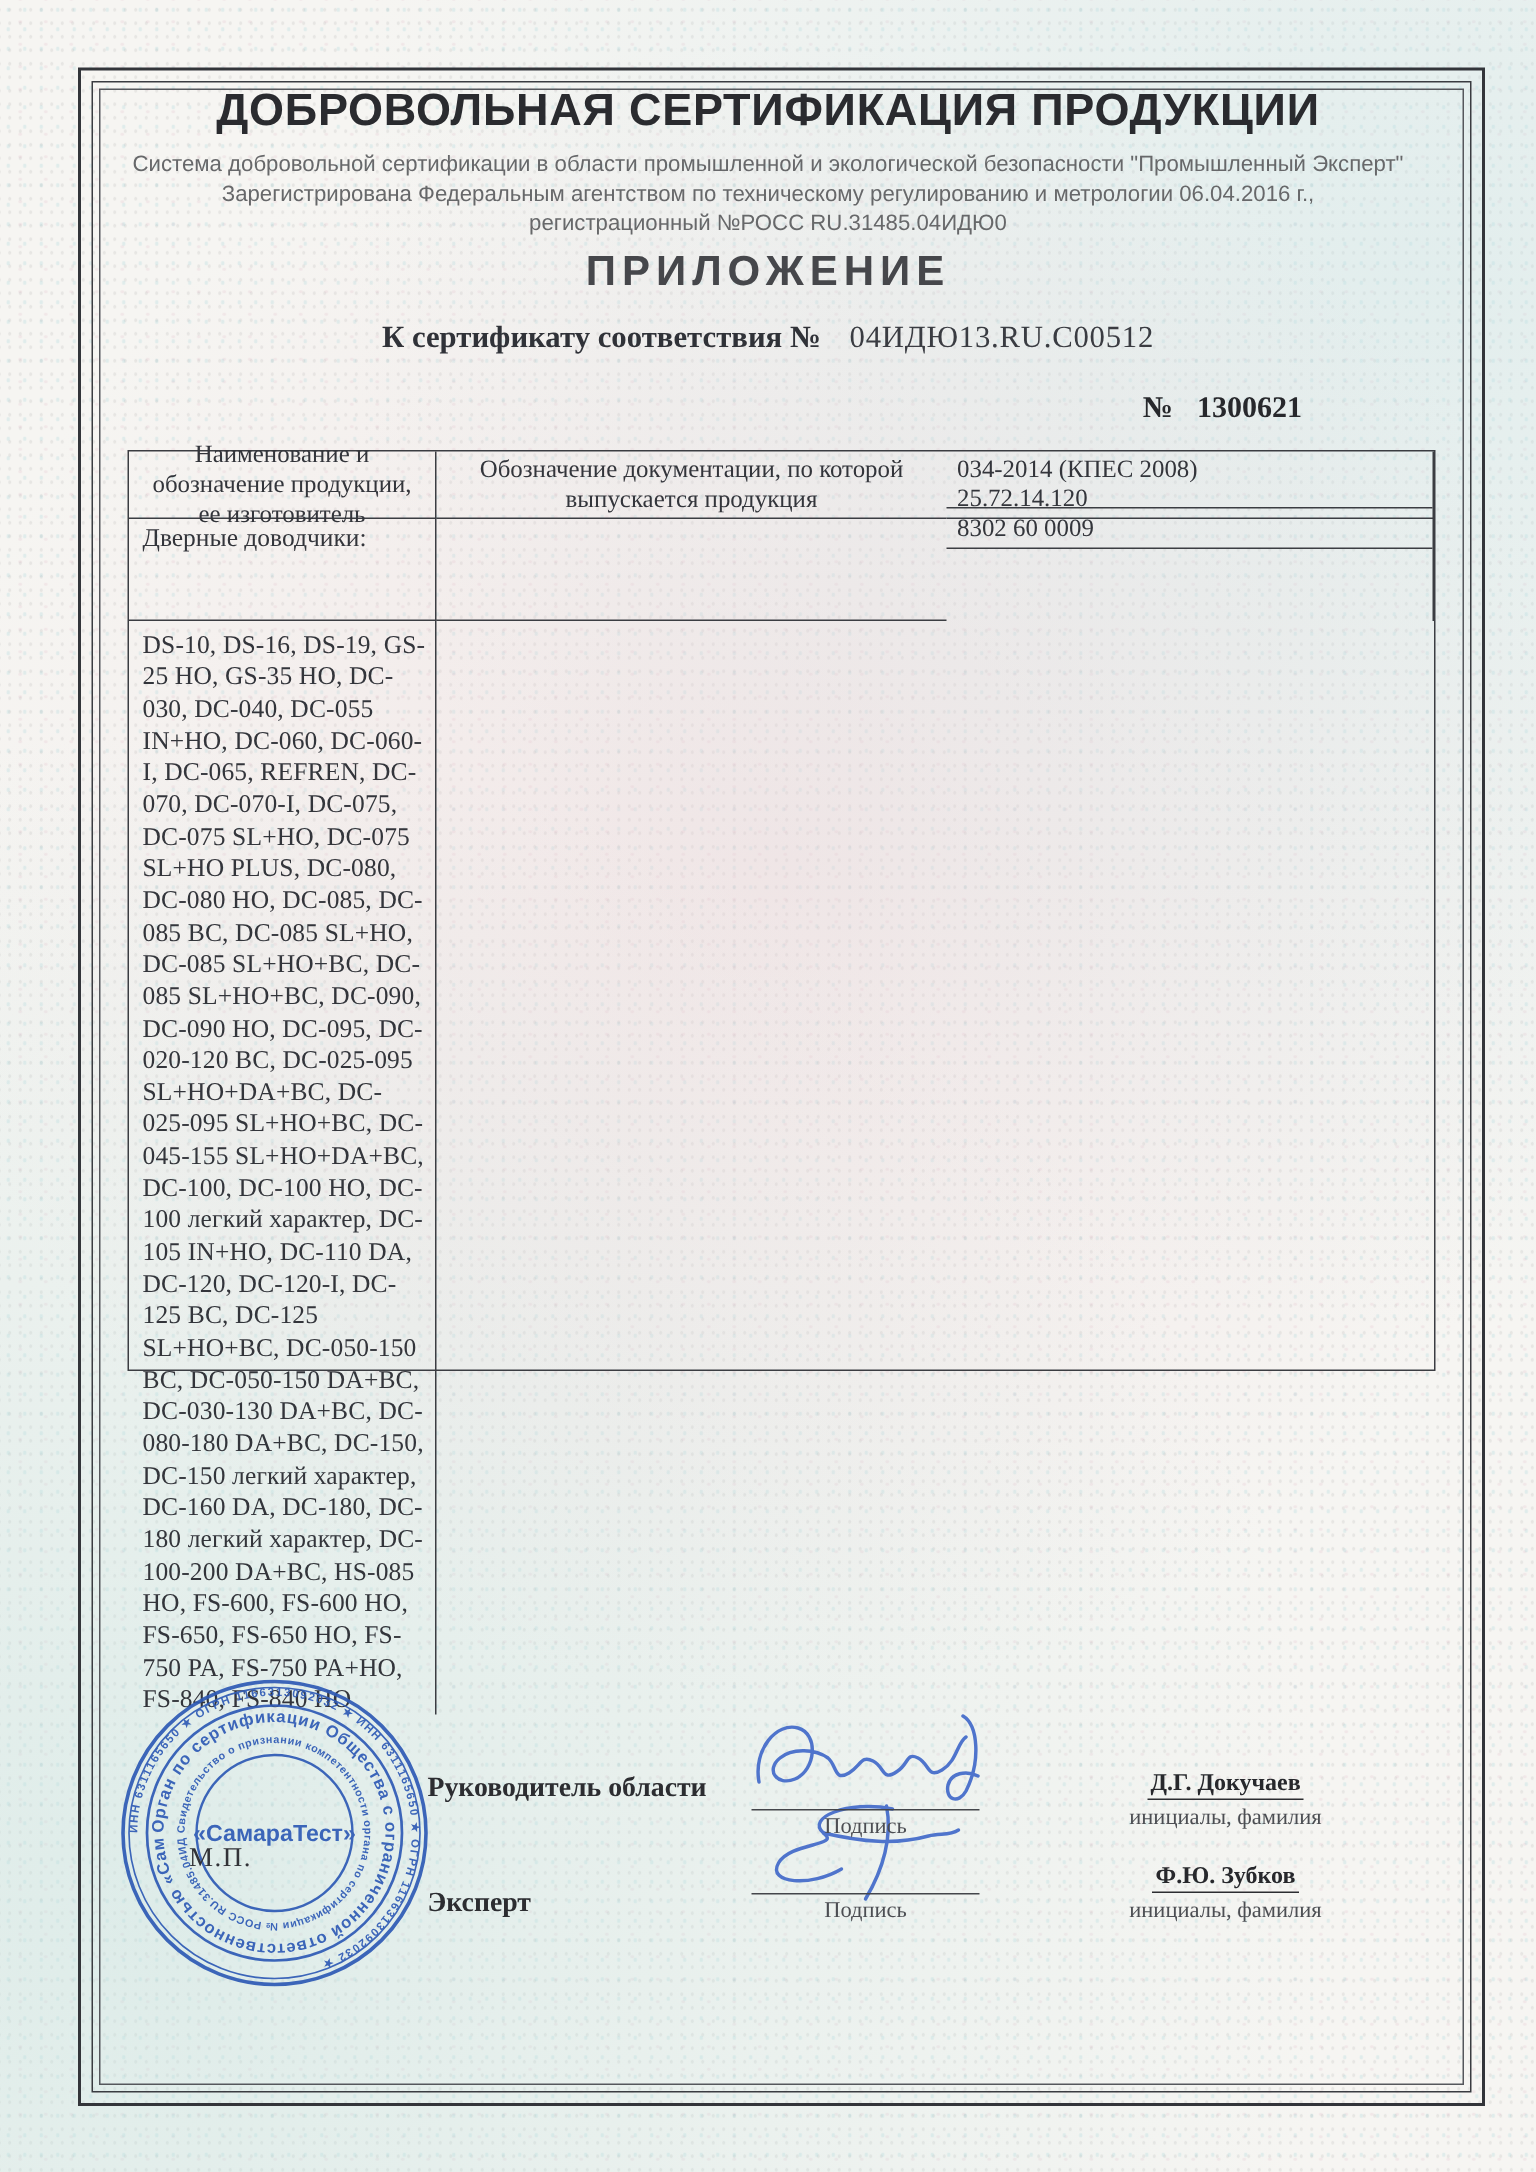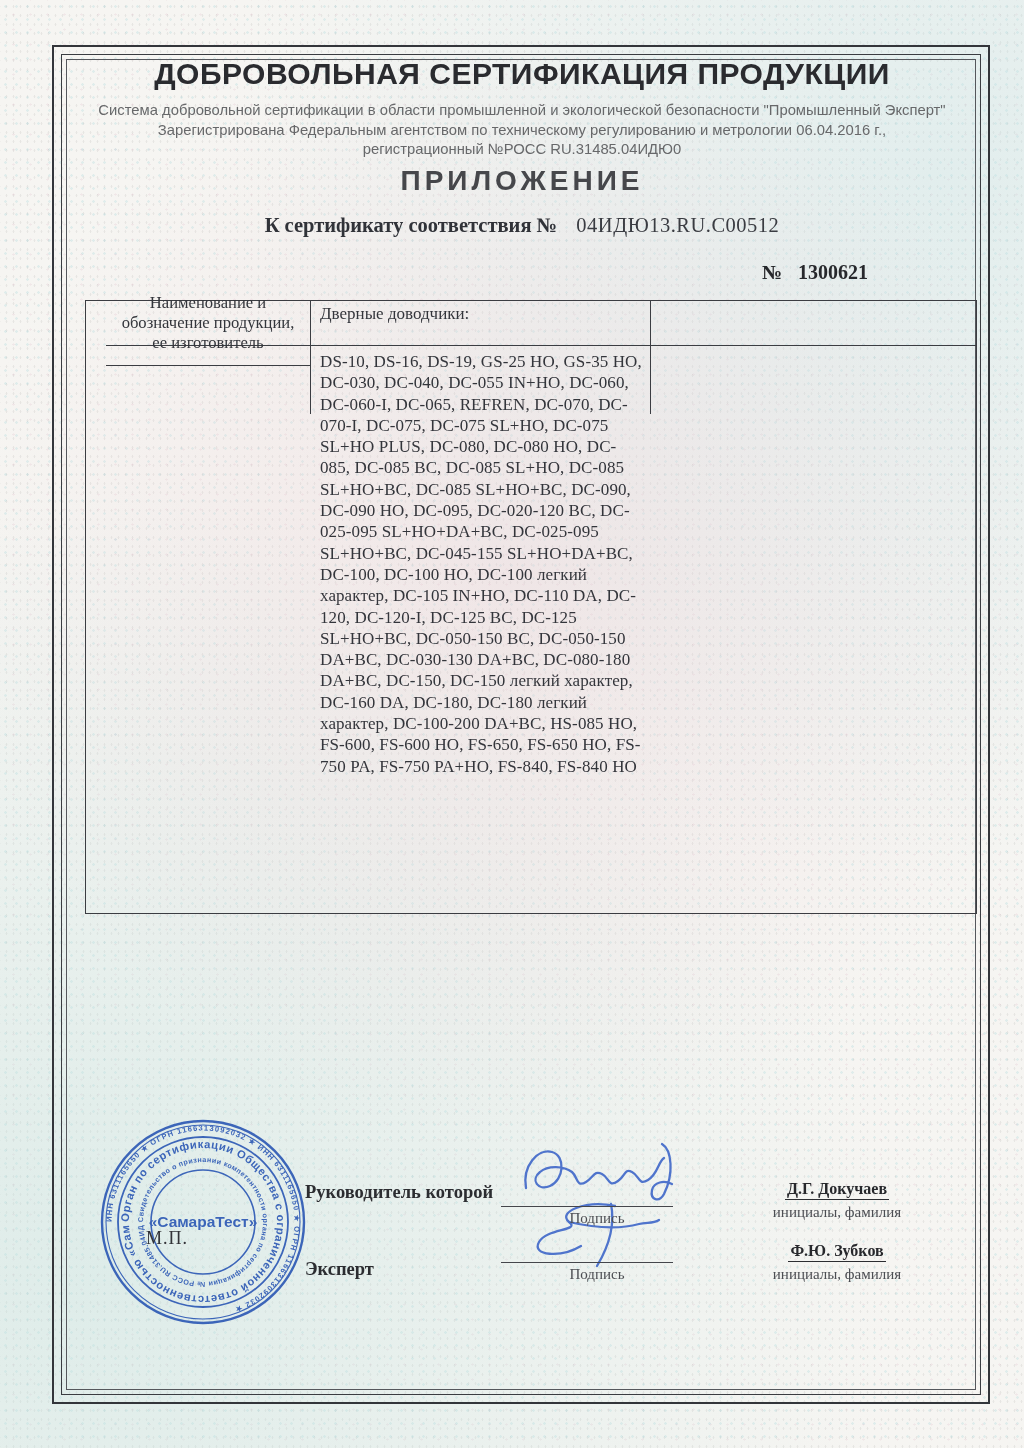--- a/index.html
+++ b/index.html
@@ -10,21 +10,21 @@
     background-image:
       radial-gradient(circle at 50% 40%, rgba(234,206,212,0.38), rgba(234,206,212,0) 55%),
       radial-gradient(circle at 10% 88%, rgba(188,224,221,0.42), rgba(188,224,221,0) 50%),
       radial-gradient(circle at 92% 12%, rgba(188,224,228,0.35), rgba(188,224,228,0) 45%),
       radial-gradient(rgba(110,190,200,0.16) 1px, transparent 1.4px),
       radial-gradient(rgba(205,140,165,0.13) 1px, transparent 1.4px),
       radial-gradient(rgba(95,95,95,0.10) 0.8px, transparent 1.1px);
     background-size:100% 100%,100% 100%,100% 100%,11px 13px,17px 15px,7px 9px;
     background-position:0 0,0 0,0 0,0 0,5px 7px,3px 2px;
   }
-  .abs{position:absolute;padding-left:20px;}
+  .abs{position:absolute;}
   .frame1{left:52px;top:45px;right:34px;bottom:44px;border:2.5px solid #33353a;}
   .frame2{left:61px;top:54px;right:43px;bottom:53px;border:1.6px solid #3a3c41;}
   .frame3{left:66px;top:59px;right:48px;bottom:58px;border:1px solid #55575c;}
   .title{left:0;right:0;top:57px;text-align:center;
     font-family:"Liberation Sans",sans-serif;font-weight:bold;font-size:30px;
     letter-spacing:0.5px;color:#2a2b2f;}
   .subs{left:0;right:0;top:101px;text-align:center;
     font-family:"Liberation Sans",sans-serif;font-size:14.8px;color:#67686a;}
   .subs p{margin:0;line-height:19.5px;}
   .appendix{left:0;right:0;top:165px;text-align:center;
@@ -106,21 +106,29 @@
     <span class="num">04ИДЮ13.RU.C00512</span>
   </div>
 
   <div class="abs docnum">
     <span class="sign">№</span><span>1300621</span>
   </div>
 
   <div class="abs tbl">
 
     <div class="cell rowline hc">Наименование и обозначение продукции, ее изготовитель</div>
+    <div class="cell last rowline hc">Обозначение документации, по которой выпускается продукция</div>
 
+    <div class="cell rowline">
+      <div class="codesAB">
+        <p>034-2014 (КПЕС 2008)</p>
+        <p>25.72.14.120</p>
+      </div>
+      <div class="codeC">8302 60 0009</div>
+    </div>
     <div class="cell rowline groupcell">Дверные доводчики:</div>
     <div class="cell last rowline"></div>
 
     <div class="cell">
       <div class="colgap"></div>
     </div>
     <div class="cell listcell">DS-10, DS-16, DS-19, GS-25 HO, GS-35 HO, DC-030, DC-040, DC-055 IN+HO, DC-060, DC-060-I, DC-065, REFREN, DC-070, DC-070-I, DC-075, DC-075 SL+HO, DC-075 SL+HO PLUS, DC-080, DC-080 HO, DC-085, DC-085 BC, DC-085 SL+HO, DC-085 SL+HO+BC, DC-085 SL+HO+BC, DC-090, DC-090 HO, DC-095, DC-020-120 BC, DC-025-095 SL+HO+DA+BC, DC-025-095 SL+HO+BC, DC-045-155 SL+HO+DA+BC, DC-100, DC-100 HO, DC-100 легкий характер, DC-105 IN+HO, DC-110 DA, DC-120, DC-120-I, DC-125 BC, DC-125 SL+HO+BC, DC-050-150 BC, DC-050-150 DA+BC, DC-030-130 DA+BC, DC-080-180 DA+BC, DC-150, DC-150 легкий характер, DC-160 DA, DC-180, DC-180 легкий характер, DC-100-200 DA+BC, HS-085 HO, FS-600, FS-600 HO, FS-650, FS-650 HO, FS-750 PA, FS-750 PA+HO, FS-840, FS-840 HO</div>
     <div class="cell last"></div>
   </div>
 
@@ -140,21 +148,21 @@
       <g fill="#2e5ab5">
         <text class="ringsmall"><textPath href="#rOuter">ИНН 6311165650 ★ ОГРН 1166313092032 ★ ИНН 6311165650 ★ ОГРН 1166313092032 ★</textPath></text>
         <text class="ringmid"><textPath href="#rMid">Орган по сертификации Общества с ограниченной ответственностью «СамараТест» ★</textPath></text>
         <text class="ringinner"><textPath href="#rInner">Свидетельство о признании компетентности органа по сертификации № РОСС RU.31485.04ИДЮ.013 ★</textPath></text>
         <text class="stamp-center" x="105" y="110" text-anchor="middle">«СамараТест»</text>
       </g>
     </svg>
   </div>
   <div class="abs mp">М.П.</div>
 
-  <div class="abs role head">Руководитель которой</div>
+  <div class="abs role head">Руководитель области</div>
   <div class="abs role expert">Эксперт</div>
 
   <div class="abs sigsvg1">
     <svg width="180" height="78" viewBox="0 0 180 78">
       <g fill="none" stroke="#4f74cc" stroke-width="2.3" stroke-linecap="round">
         <path d="M 14,52 C 10,30 26,12 40,16 C 54,20 52,44 38,50 C 26,55 18,44 28,36 C 36,29 52,30 60,36 C 66,41 64,52 74,46 C 82,41 82,34 90,38 C 98,42 96,52 106,45 C 114,40 112,32 120,36 C 128,40 126,50 136,44 C 146,38 146,26 152,22"></path>
         <path d="M 150,8 C 160,14 162,38 152,58 C 147,67 138,64 140,54 C 142,46 152,44 160,48"></path>
       </g>
     </svg>
   </div>

